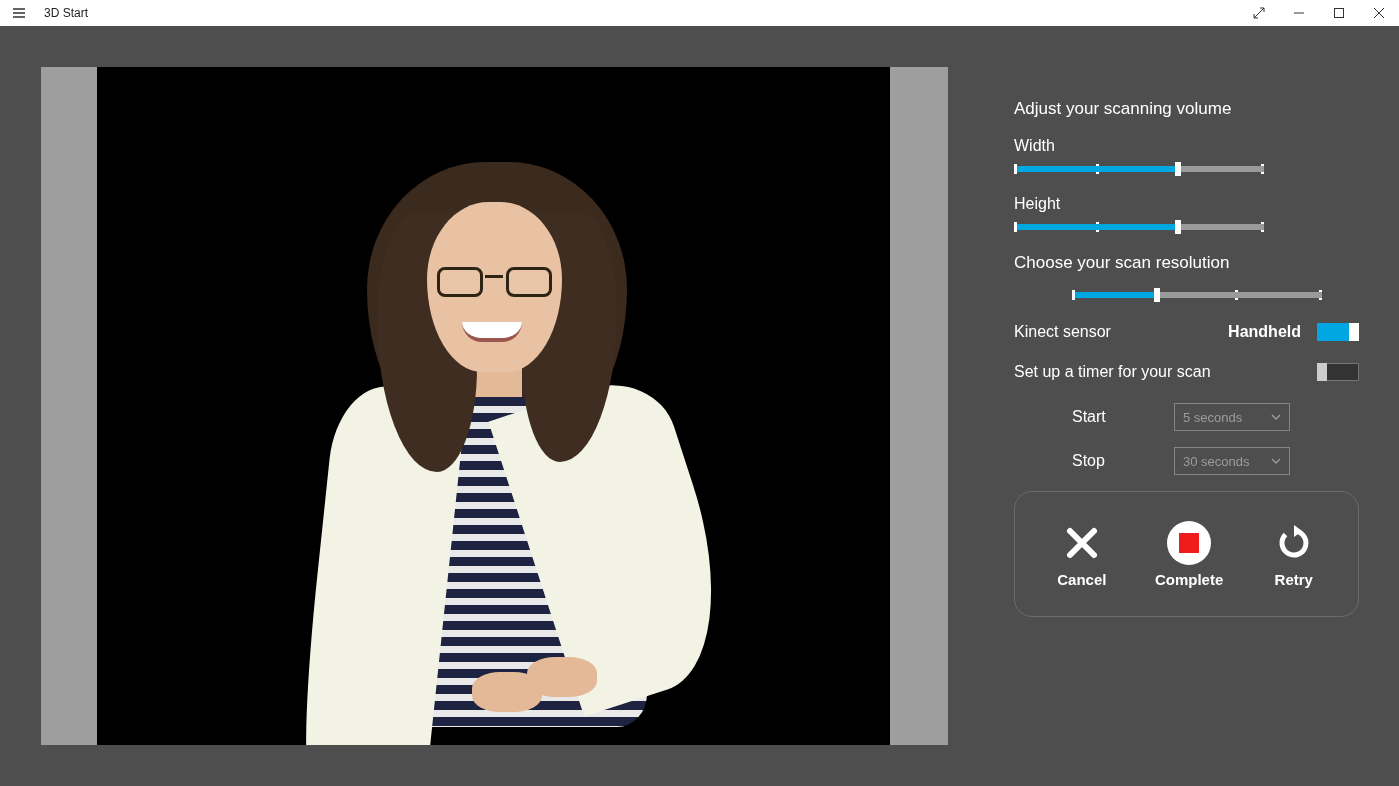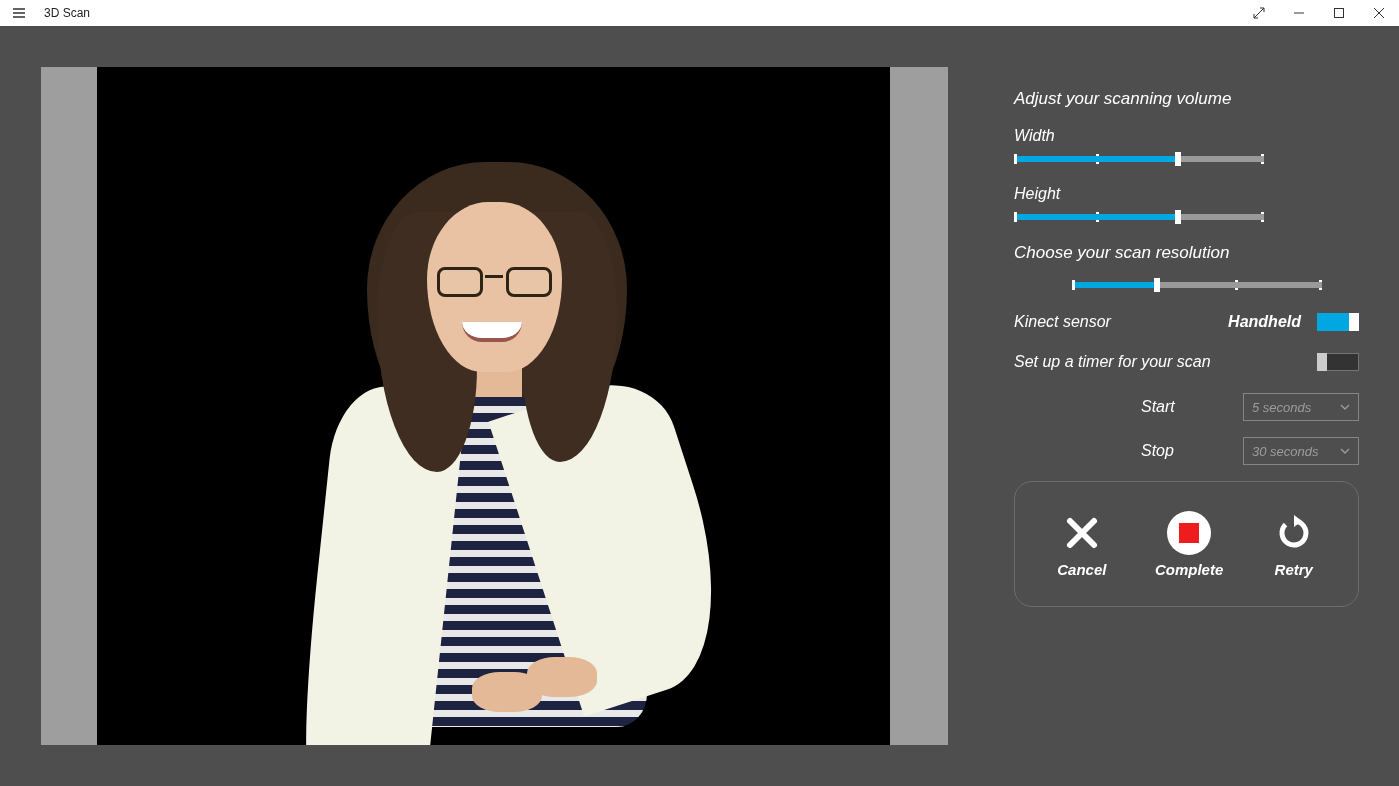--- a/index.html
+++ b/index.html
@@ -33,21 +33,21 @@
   .hair-frontL { position:absolute; left:90px; top:60px; width:100px; height:260px; background:#3e2d20; border-radius:40% 10% 40% 60%;}
   .hair-frontR { position:absolute; left:235px; top:60px; width:95px; height:250px; background:#3e2d20; border-radius:10% 40% 60% 40%;}
   .body-top { position:absolute; left:60px; top:245px; width:300px; height:330px; background: repeating-linear-gradient(180deg,#1d2340 0 9px,#e8e8e8 9px 16px); border-radius:35% 35% 10% 10% / 28% 28% 10% 10%; }
   .cardigan-l { position:absolute; left:30px; top:235px; width:130px; height:390px; background:#f2f3e5; border-radius:40% 0 0 10% / 20% 0 0 50%; transform:rotate(6deg);}
   .cardigan-r { position:absolute; left:245px; top:235px; width:175px; height:310px; background:#f2f3e5; border-radius:0 40% 50% 0 / 0 20% 60% 0; transform:rotate(-18deg);}
   .hand-l { position:absolute; left:185px; top:520px; width:70px; height:40px; background:#e3b998; border-radius:40%;}
   .hand-r { position:absolute; left:240px; top:505px; width:70px; height:40px; background:#e3b998; border-radius:40%;}
   .elbow { position:absolute; left:360px; top:380px; width:60px; height:60px; background:#f2f3e5; border-radius:50%;}
 
   
-  .panel { position: absolute; right: 40px; top: 63px; width: 345px; color: #fff; font-style: italic; }
+  .panel { position: absolute; right: 40px; top: 73px; width: 345px; color: #fff; }
   .section-title { font-size: 17px; font-weight: 400; margin-bottom: 18px; }
   .slider-block { margin-bottom: 22px; }
   .slider-label { font-size: 16px; font-weight: 400; margin-bottom: 10px; }
 
   .slider { position: relative; height: 8px; width: 250px; }
   .slider .tick { position:absolute; top:-1px; width:3px; height:10px; background:#fff;}
   .slider .tick.t0{left:0} .slider .tick.t1{left:82px} .slider .tick.t2{left:163px} .slider .tick.t3{left:247px}
   .slider .seg { position:absolute; top:1px; height:6px; }
   .slider .fill1 { background:#00a7e1; }
   .slider .empty { background:#9a9a9a; }
@@ -58,42 +58,42 @@
   .row { display:flex; align-items:center; justify-content:space-between; margin-bottom: 22px; }
   .row .lbl { font-size: 16px; }
   .row .mid { font-size: 16px; font-weight: 600; margin-left:auto; margin-right: 16px; }
 
   .toggle { width: 42px; height: 18px; border:1px solid #747474; background:#333; position:relative; }
   .toggle.on { background:#00a7e1; border-color:#00a7e1;}
   .toggle .knob { position:absolute; width:10px; height:18px; background:#fff; top:-1px; }
   .toggle.on .knob { right:-1px; }
   .toggle.off .knob { left:-1px; background:#ccc;}
 
-  .timer-sub { margin-left:58px; display:flex; align-items:center; gap:60px; margin-bottom:16px;justify-content:flex-end;}
+  .timer-sub { margin-left:58px; display:flex; align-items:center; gap:60px; margin-bottom:16px;}
   .timer-sub .lbl { font-size:16px; width: 42px; }
   .dropdown { width: 116px; height: 28px; border: 1px solid #858585; display:flex; align-items:center; justify-content:space-between; padding: 0 8px; color:#9c9c9c; font-size:13px;}
   .dropdown svg { width:10px; height:10px; }
 
   .action-panel { margin-top: 12px; border: 1px solid #6c6c6c; border-radius: 18px; height: 126px; display:flex; justify-content:space-around; align-items:center; padding: 0 18px;}
   .action { display:flex; flex-direction:column; align-items:center; gap:6px; color:#fff; }
   .action .icon-wrap { width:44px; height:44px; display:flex; justify-content:center; align-items:center;}
   .action-label { font-size: 15px; font-weight: 600; }
   .complete-circle { width:44px; height:44px; background:#fff; border-radius:50%; display:flex; justify-content:center; align-items:center;}
   .complete-square { width:20px; height:20px; background:#ee1c1c;}
 </style>
 </head>
 <body>
 
 <div class="titlebar">
   <div class="hamburger">
     <svg viewBox="0 0 14 14">
         <path stroke="#333" stroke-width="1.3" d="M1 3h12M1 7h12M1 11h12"></path>
       </svg>
   </div>
-  <div class="title">3D Scan</div>
+  <div class="title">3D Start</div>
   <div class="win-controls">
     <div class="win-btn">
       <svg viewBox="0 0 12 12">
           <path stroke="#333" stroke-width="1" fill="none" d="M1 11 L11 1 M7 1 H11 V5 M5 11 H1 V7"></path>
         </svg>
     </div>
     <div class="win-btn">
       <svg viewBox="0 0 12 12">
           <path stroke="#333" stroke-width="1" d="M1 6h10"></path>
         </svg>

